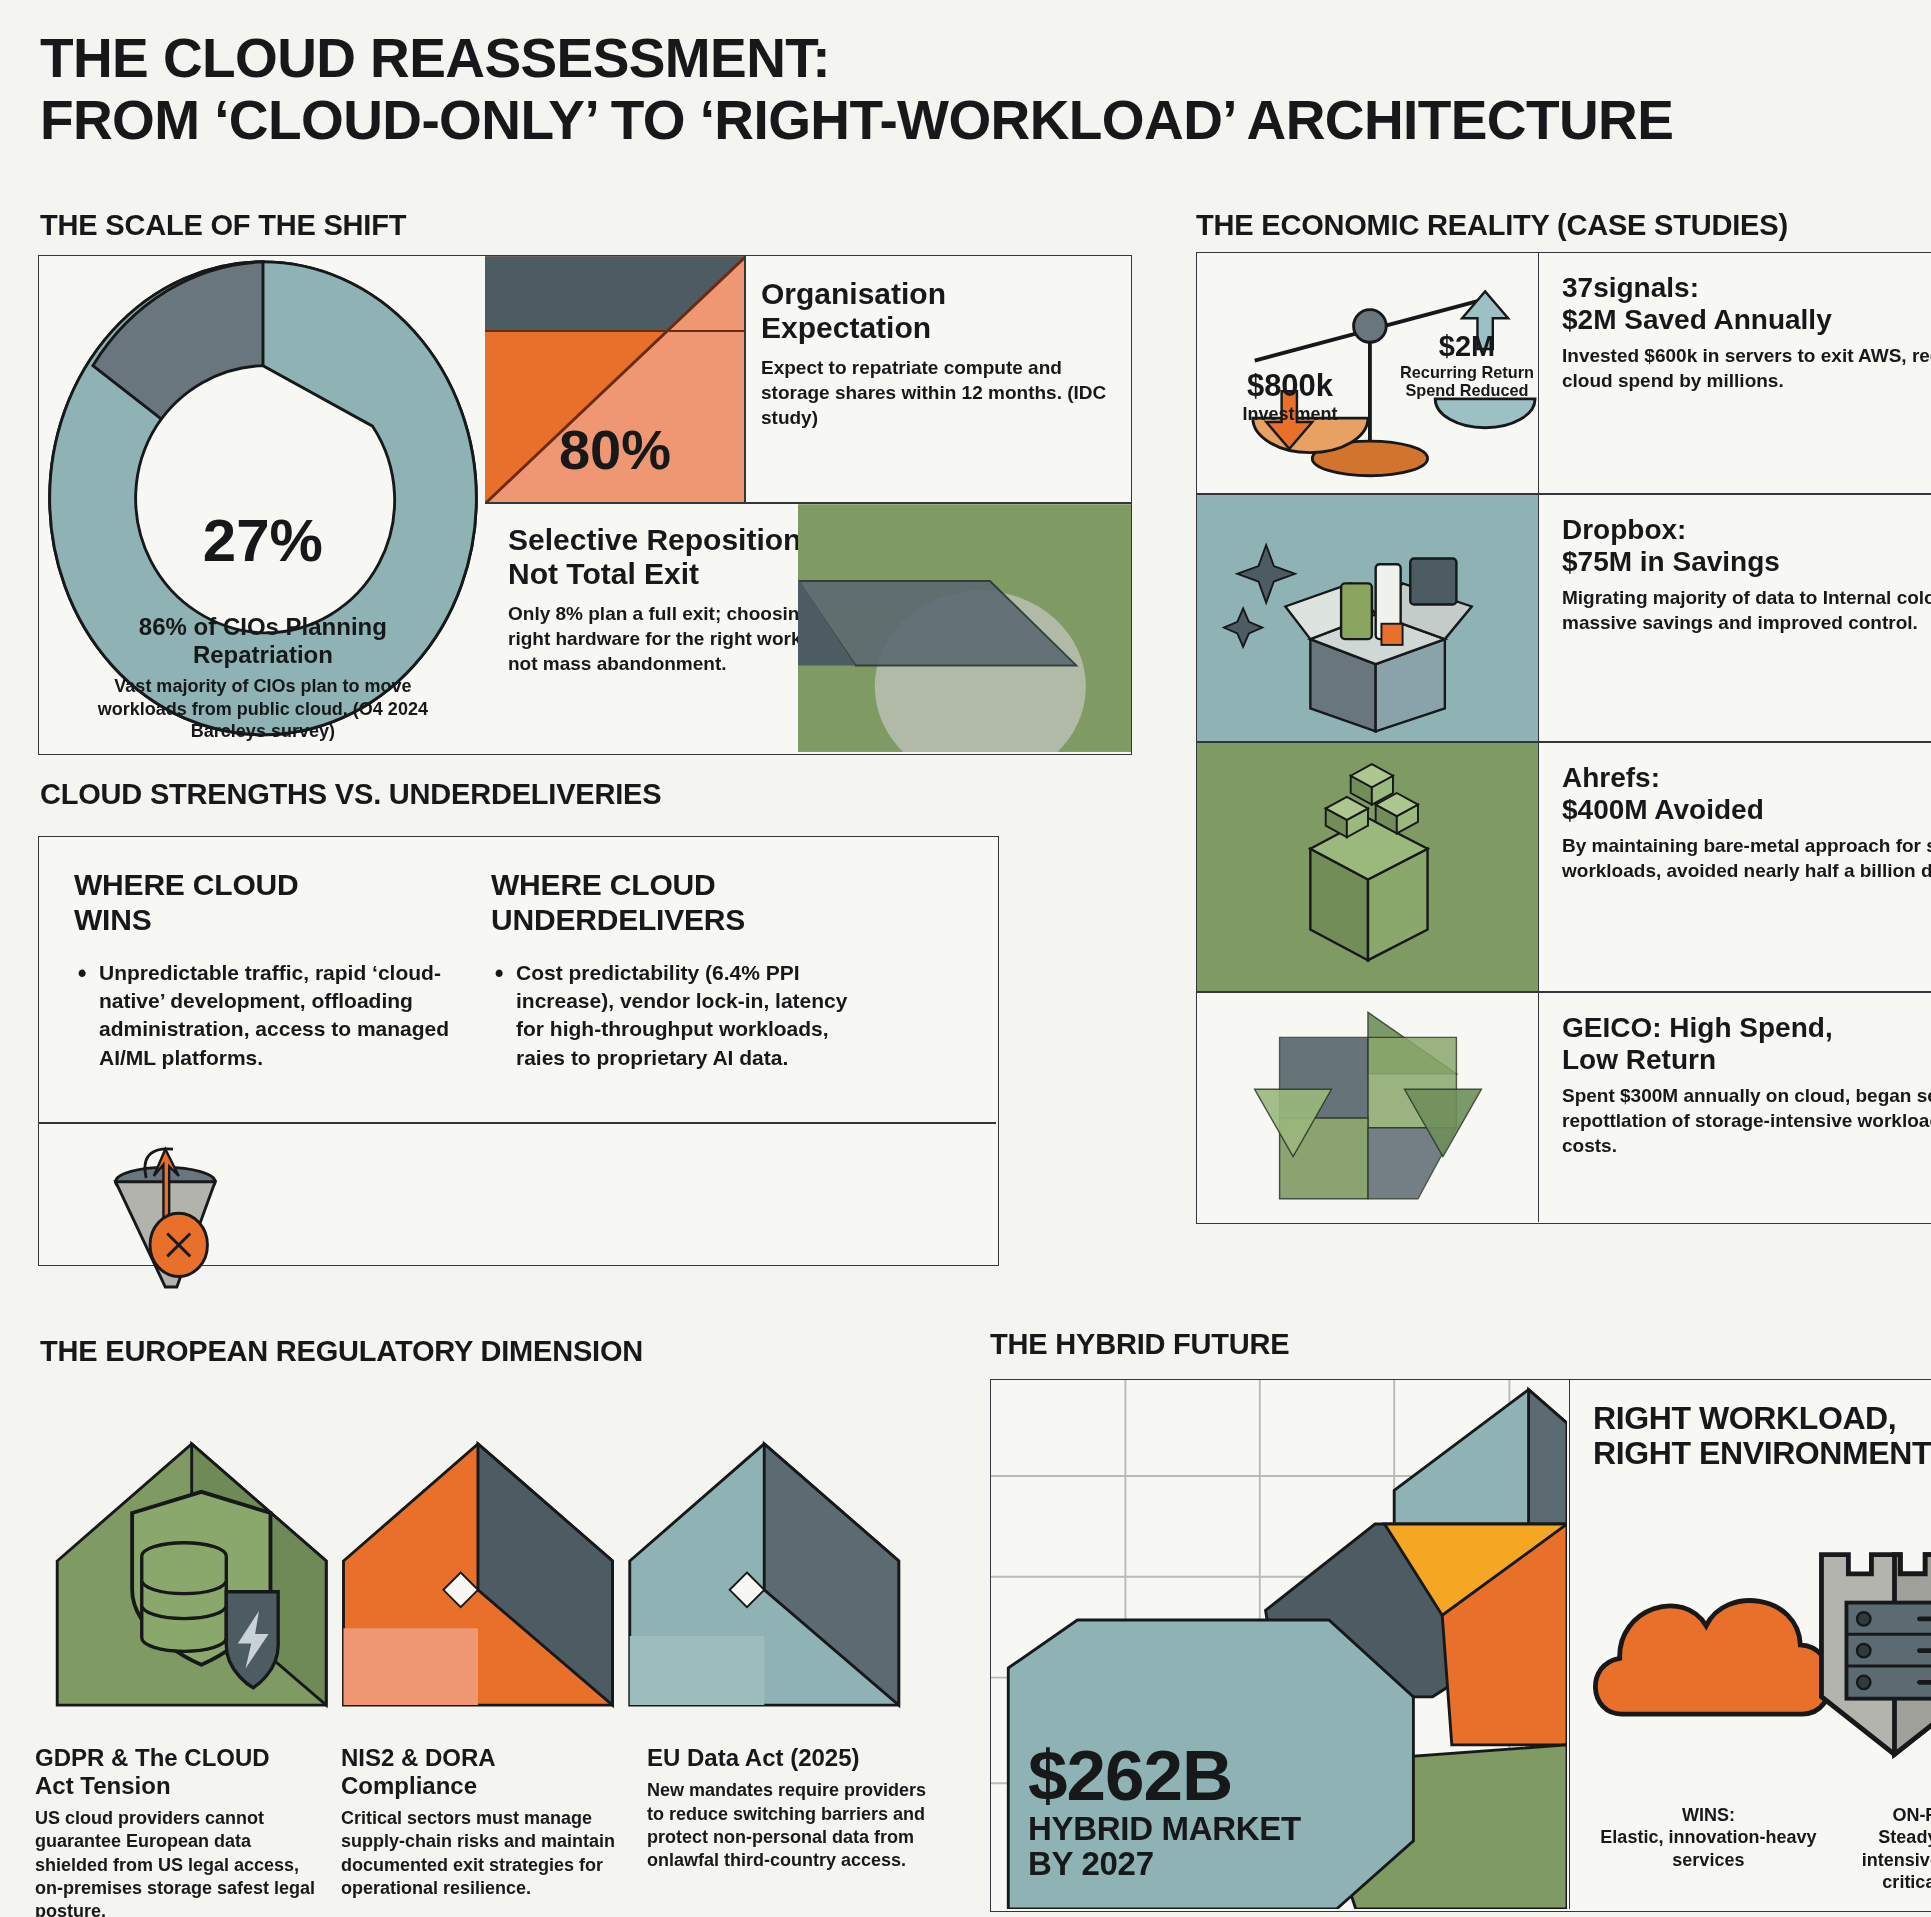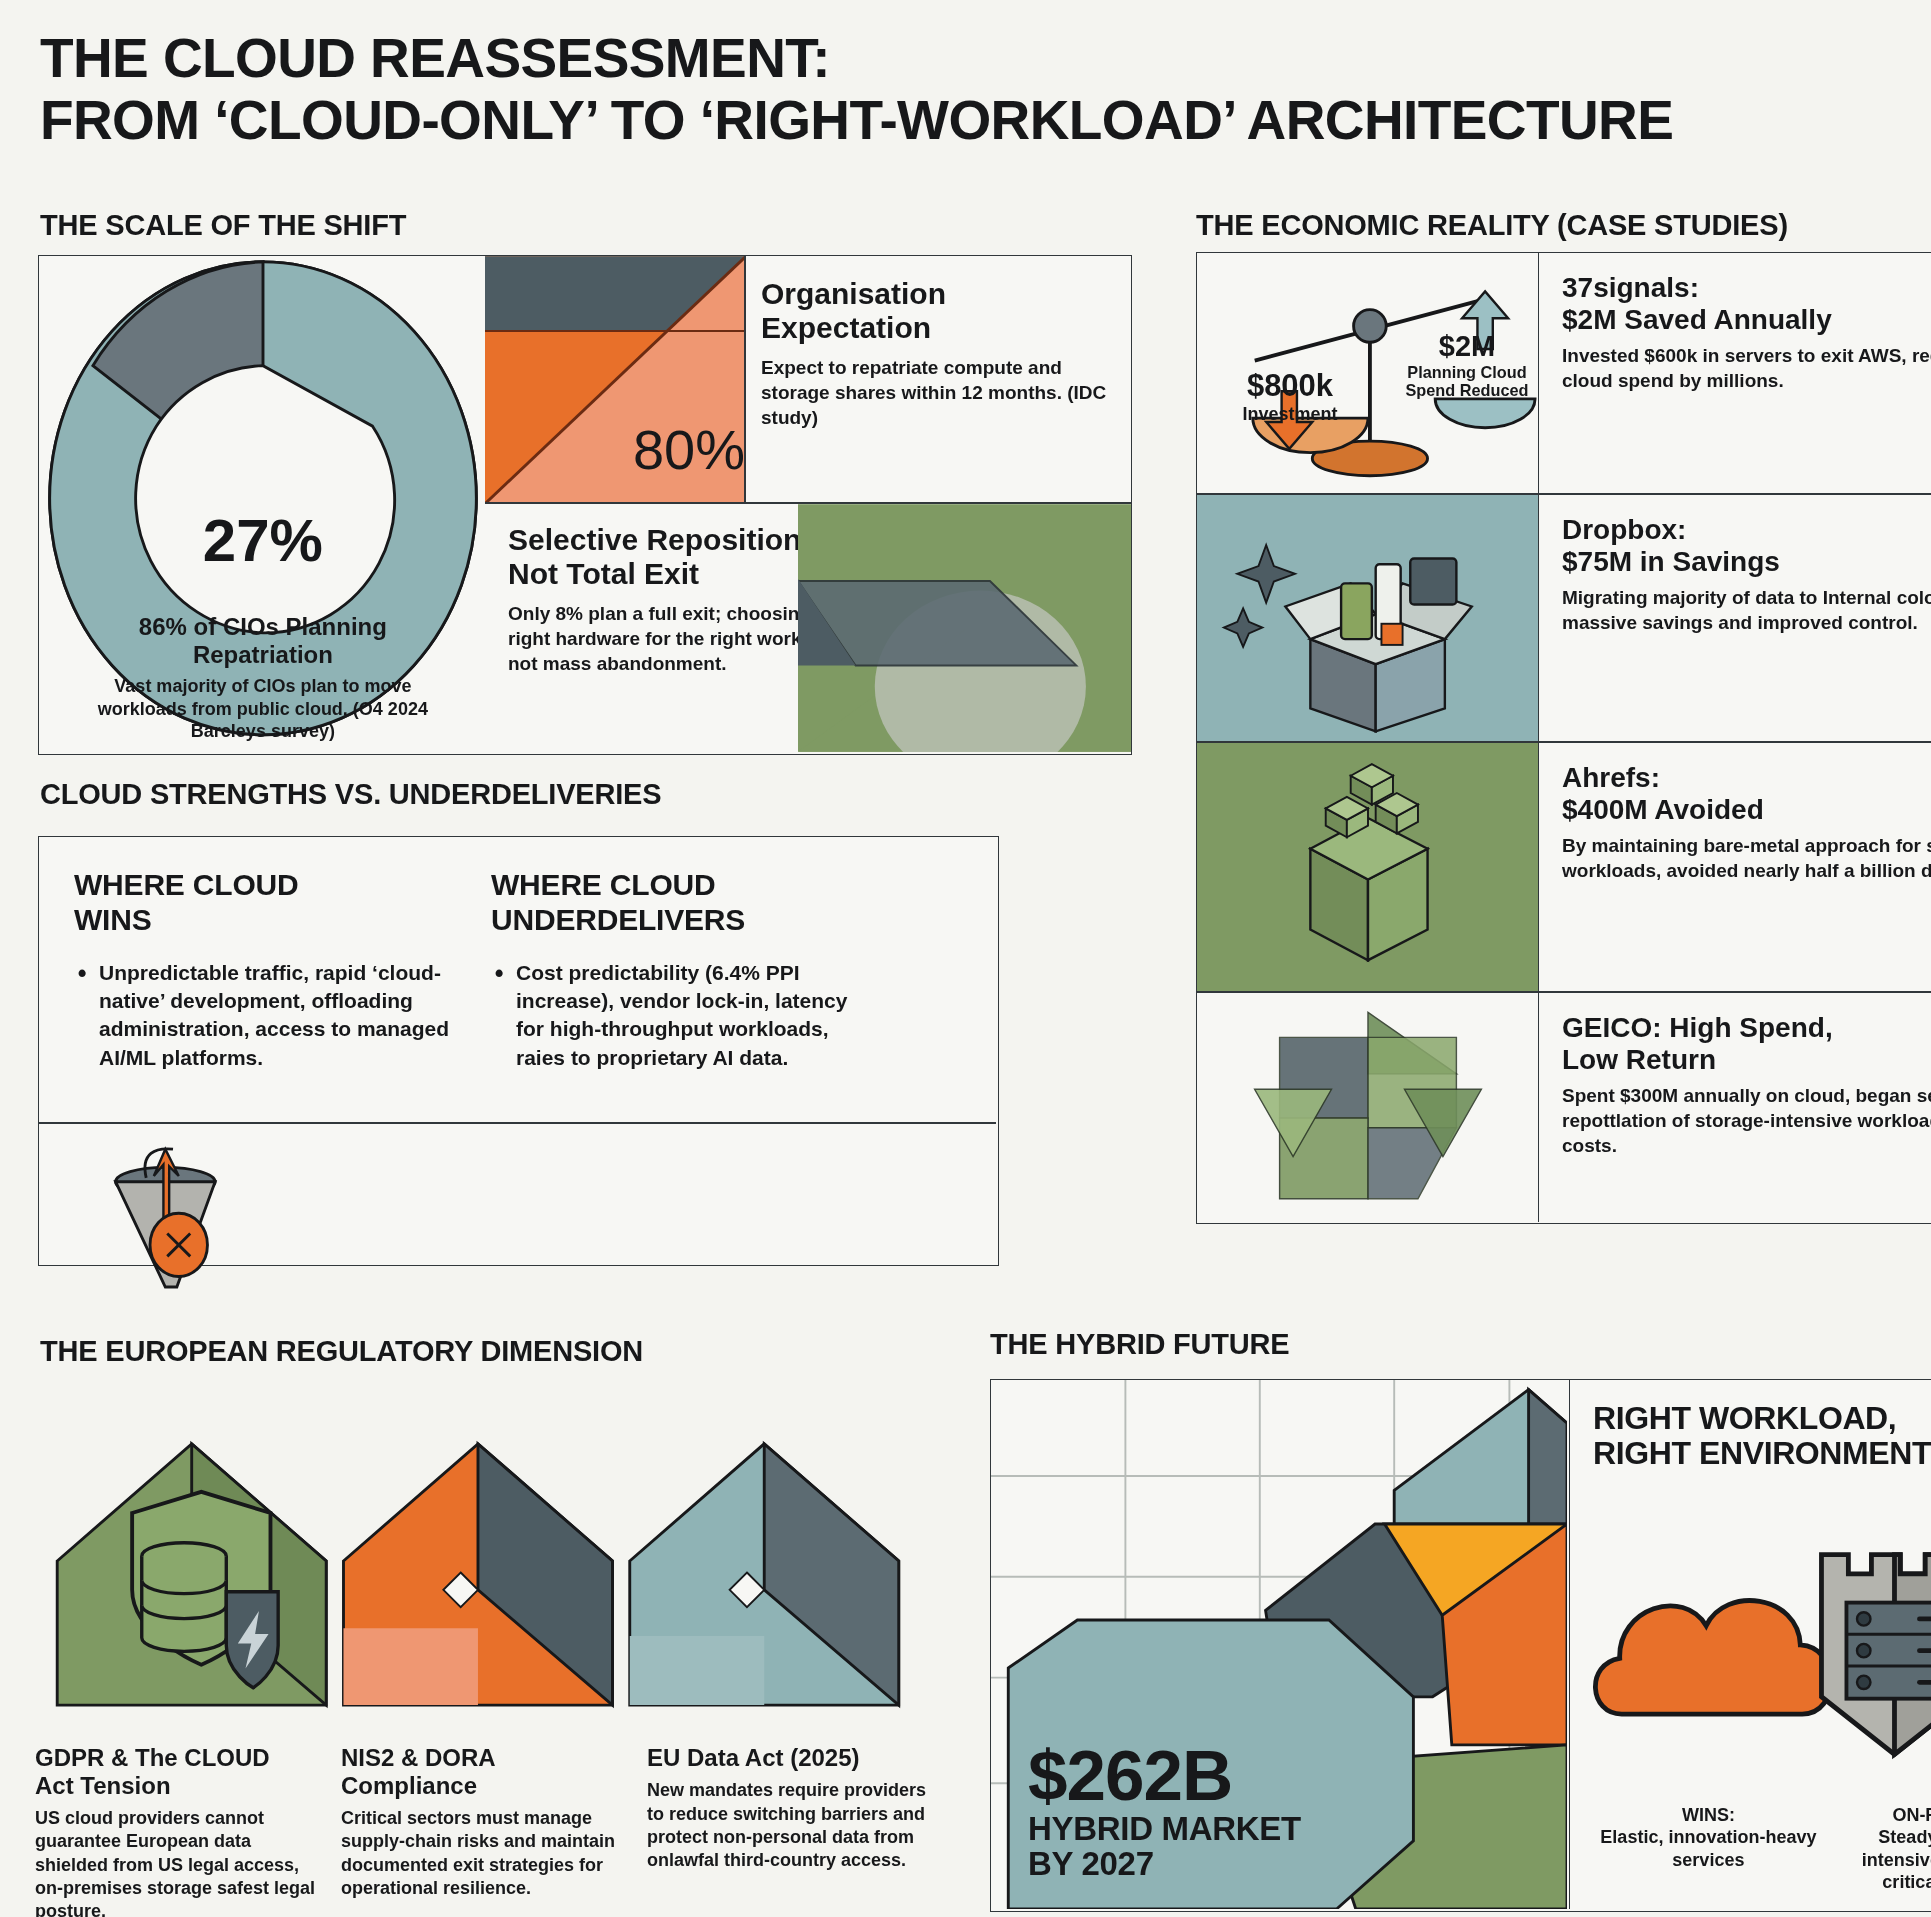--- a/index.html
+++ b/index.html
@@ -32,22 +32,22 @@
   
   #scale-panel { left: 38px; top: 197px; width: 1094px; height: 370px; }
   .donut-wrap { position:absolute; left: 1.9px; top: 1.9px; width: 442px; height: 364px; overflow:hidden; }
 
   .kpi-text { position:absolute; text-align:center; }
   .kpi-title { font-size: 24px; font-weight: 700; line-height: 1.18; }
   .kpi-sub { font-size: 18px; font-weight: 700; line-height: 1.25; margin-top: 5.8px; }
 
   
   .tile80 { position:absolute; left: 448px; top: 2.9px; width: 254px; height: 248px; overflow:hidden; border-right:1.9px solid #31373b; }
-  .tile80 .num { position:absolute; left:0; right:0; bottom: 21px; text-align:right;
-                 font-size: 56px; font-weight: 400; }
+  .tile80 .num { position:absolute; left:0; right:0; bottom: 21px; text-align:center;
+                 font-size: 56px; font-weight: 700; }
 
   .card-text { position:absolute; }
   .card-h { font-size: 30px; font-weight: 700; line-height: 1.14; }
   .card-p { font-size: 19px; font-weight: 700; line-height: 1.32; margin-top: 9.6px; }
 
   
   #strengths-panel { left: 38px; top: 841px; width: 961px; height: 480px; }
   .col-h { font-size: 30px; font-weight: 700; line-height: 1.16; text-transform: uppercase; letter-spacing:-0.2px;}
   .bullets { margin-top: 21px; font-size: 21px; font-weight: 600; line-height: 1.35; }
   .bullets li { list-style: none; position: relative; padding-left: 25px; }
@@ -217,21 +217,21 @@
           <path d="M88 100 L88 68 L72 68 L96 40 L120 68 L104 68 L104 100 Z" transform="translate(0,22) scale(1,-1) translate(0,-222)" fill="#e8702a" stroke="#17181a" stroke-width="2.5"></path>
           <path d="M290 72 L290 106 L276 106 L300 78 L300 78" fill="none"></path>
           <path d="M292 100 L292 68 L276 68 L300 40 L324 68 L308 68 L308 100 Z" fill="#9cc0c4" stroke="#17181a" stroke-width="2.5"></path>
         </svg>
         <div style="position:absolute; left:21px; top:115px; width:144px; text-align:center;">
           <div style="font-size:31px;font-weight:700;">$800k</div>
           <div style="font-size:18px;font-weight:700;">Investment</div>
         </div>
         <div style="position:absolute; left:202px; top:77px; width:136px; text-align:center;">
           <div style="font-size:29px;font-weight:700;">$2M</div>
-          <div style="font-size:16.3px;font-weight:700;line-height:1.12;">Planning Cloud</div>
+          <div style="font-size:16.3px;font-weight:700;line-height:1.12;">Recurring Return</div>
           <div style="font-size:16.3px;font-weight:700;line-height:1.12;">Spend Reduced</div>
         </div>
       </div>
       <div class="case-txt">
         <div class="case-h">37signals:</div>
         <div class="case-h">$2M Saved Annually</div>
         <div class="case-p">Invested $600k in servers to exit AWS, reduced recurring cloud spend by millions.</div>
       </div>
     </div>
     <div class="hr-split" style="left:0; top:240px; width:897px; height:1.9px;"></div>

